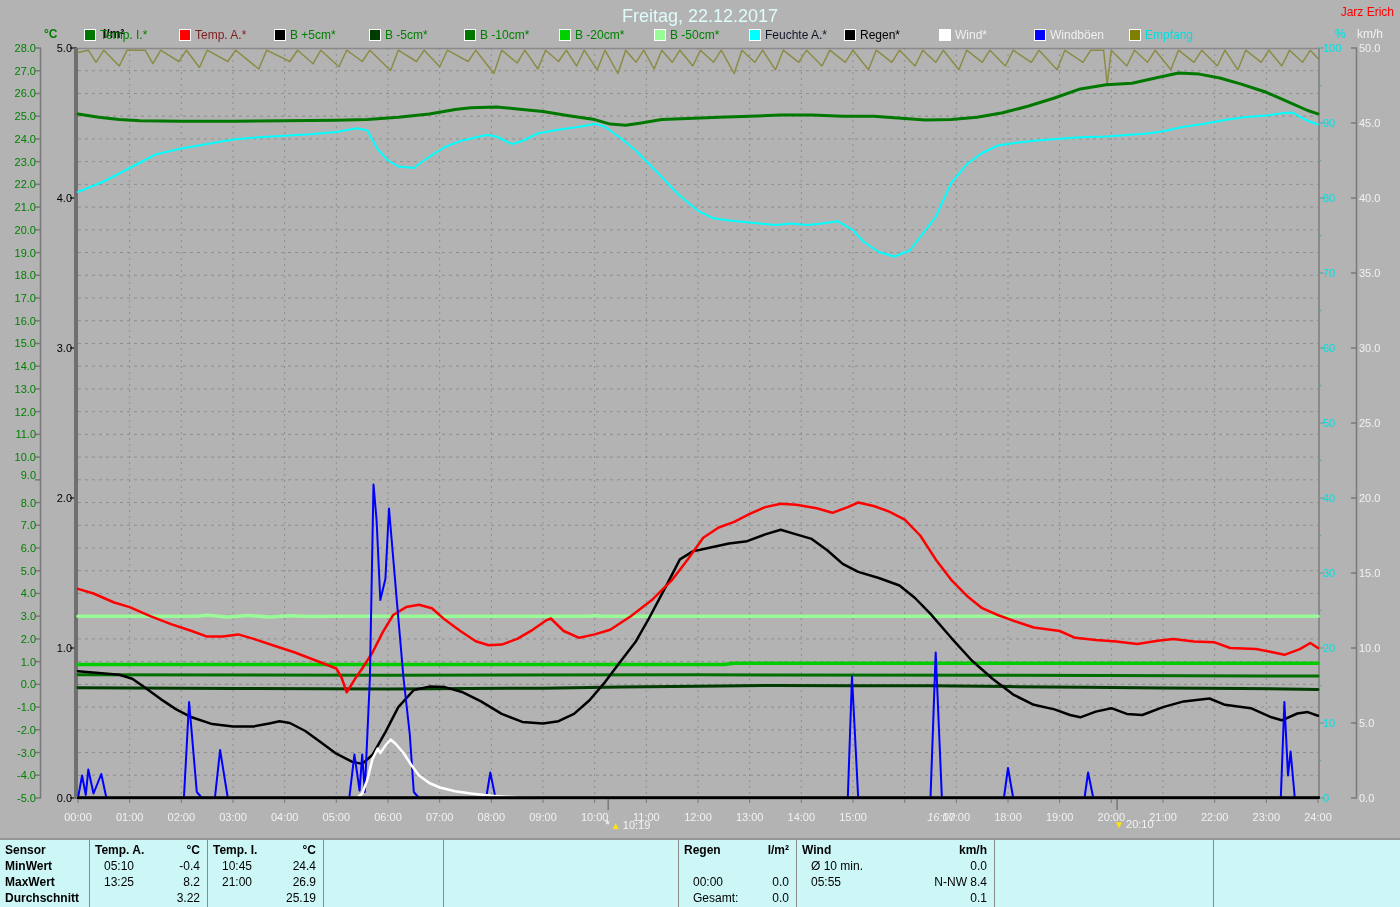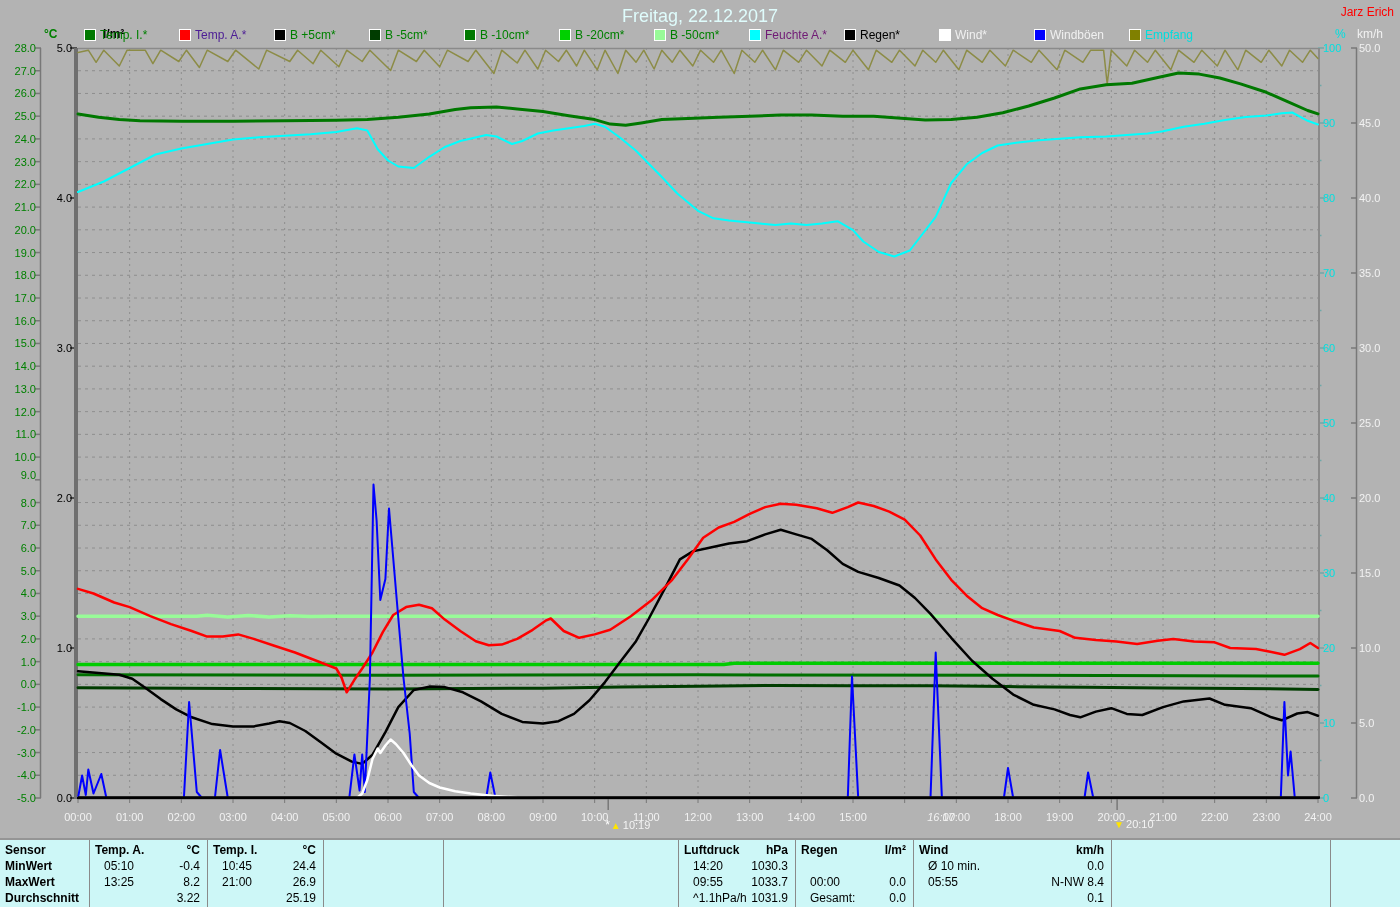--- a/index.html
+++ b/index.html
@@ -49,21 +49,21 @@
   <div id="unit-pct" class="unit">%</div>
   <div id="unit-kmh" class="unit">km/h</div>
 
   <div id="legend">
       <div class="lg-item">
         <span class="lg-sq" style="background: rgb(0, 120, 0);"></span>
         <span class="lg-lb" style="color: rgb(0, 128, 0);">Temp. I.*</span>
       </div>
       <div class="lg-item">
         <span class="lg-sq" style="background: rgb(255, 0, 0);"></span>
-        <span class="lg-lb" style="color: #4c1d95; text-align: right;">Temp. A.*</span>
+        <span class="lg-lb" style="color: #7f1d1d; text-align: right;">Temp. A.*</span>
       </div>
       <div class="lg-item">
         <span class="lg-sq" style="background: rgb(0, 0, 0);"></span>
         <span class="lg-lb" style="color: rgb(0, 128, 0);">B +5cm*</span>
       </div>
       <div class="lg-item">
         <span class="lg-sq" style="background: rgb(0, 60, 0);"></span>
         <span class="lg-lb" style="color: rgb(0, 128, 0);">B -5cm*</span>
       </div>
       <div class="lg-item">
@@ -73,21 +73,21 @@
       <div class="lg-item">
         <span class="lg-sq" style="background: rgb(0, 208, 0);"></span>
         <span class="lg-lb" style="color: rgb(0, 128, 0);">B -20cm*</span>
       </div>
       <div class="lg-item">
         <span class="lg-sq" style="background: rgb(152, 251, 152);"></span>
         <span class="lg-lb" style="color: rgb(0, 128, 0);">B -50cm*</span>
       </div>
       <div class="lg-item">
         <span class="lg-sq" style="background: rgb(0, 255, 255);"></span>
-        <span class="lg-lb" style="color: #701a75;">Feuchte A.*</span>
+        <span class="lg-lb" style="color: #0f172a;">Feuchte A.*</span>
       </div>
       <div class="lg-item">
         <span class="lg-sq" style="background: rgb(0, 0, 0);"></span>
         <span class="lg-lb" style="color: rgb(0, 0, 0);">Regen*</span>
       </div>
       <div class="lg-item">
         <span class="lg-sq" style="background: rgb(255, 255, 255);"></span>
         <span class="lg-lb" style="color: rgb(240, 240, 240);">Wind*</span>
       </div>
       <div class="lg-item">
@@ -450,38 +450,20 @@
         </div>
         <div class="trow">
           <span class="l"></span>
           <span class="r"></span>
         </div>
         <div class="trow">
           <span class="l"></span>
           <span class="r"></span>
         </div>
       </div>
-      <div class="tcol" style="width: 117px;">
-        <div class="trow thead">
-          <span class="l">Luftdruck</span>
-          <span class="r">hPa</span>
-        </div>
-        <div class="trow">
-          <span class="l">14:20</span>
-          <span class="r">1030.3</span>
-        </div>
-        <div class="trow">
-          <span class="l">09:55</span>
-          <span class="r">1033.7</span>
-        </div>
-        <div class="trow">
-          <span class="l">^1.1hPa/h</span>
-          <span class="r">1031.9</span>
-        </div>
-      </div>
       <div class="tcol" style="width: 118px;">
         <div class="trow thead">
           <span class="l">Regen</span>
           <span class="r">l/m²</span>
         </div>
         <div class="trow">
           <span class="l"></span>
           <span class="r"></span>
         </div>
         <div class="trow">

